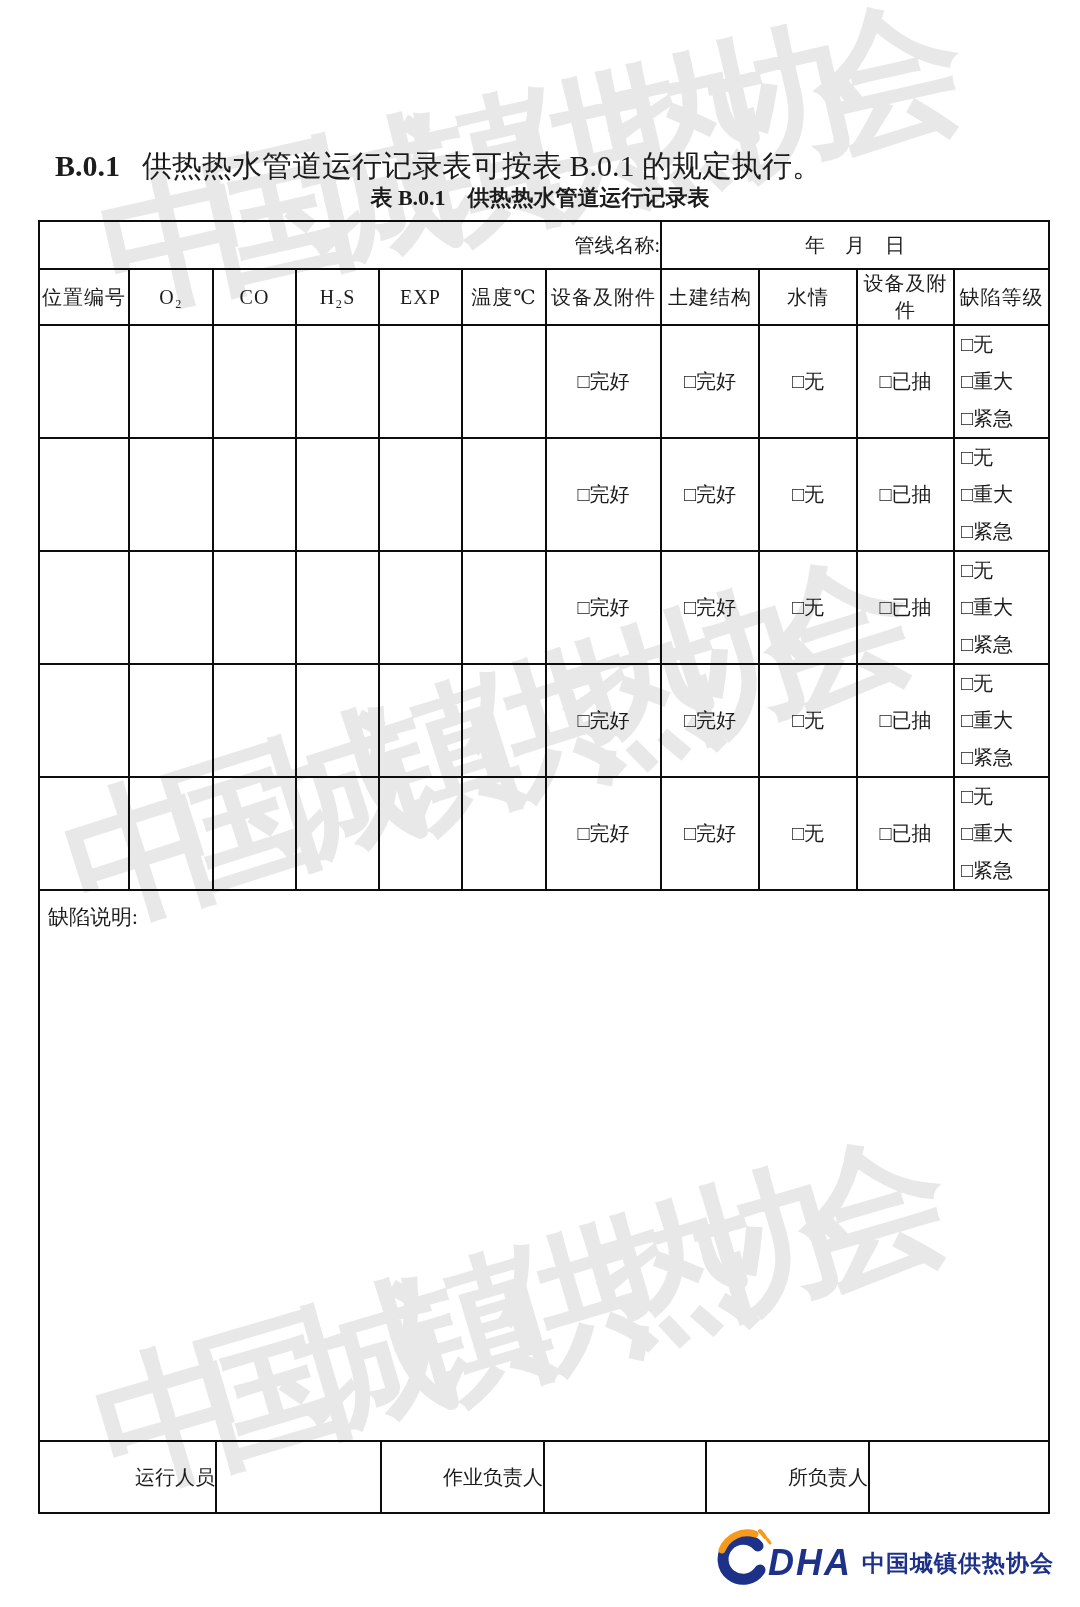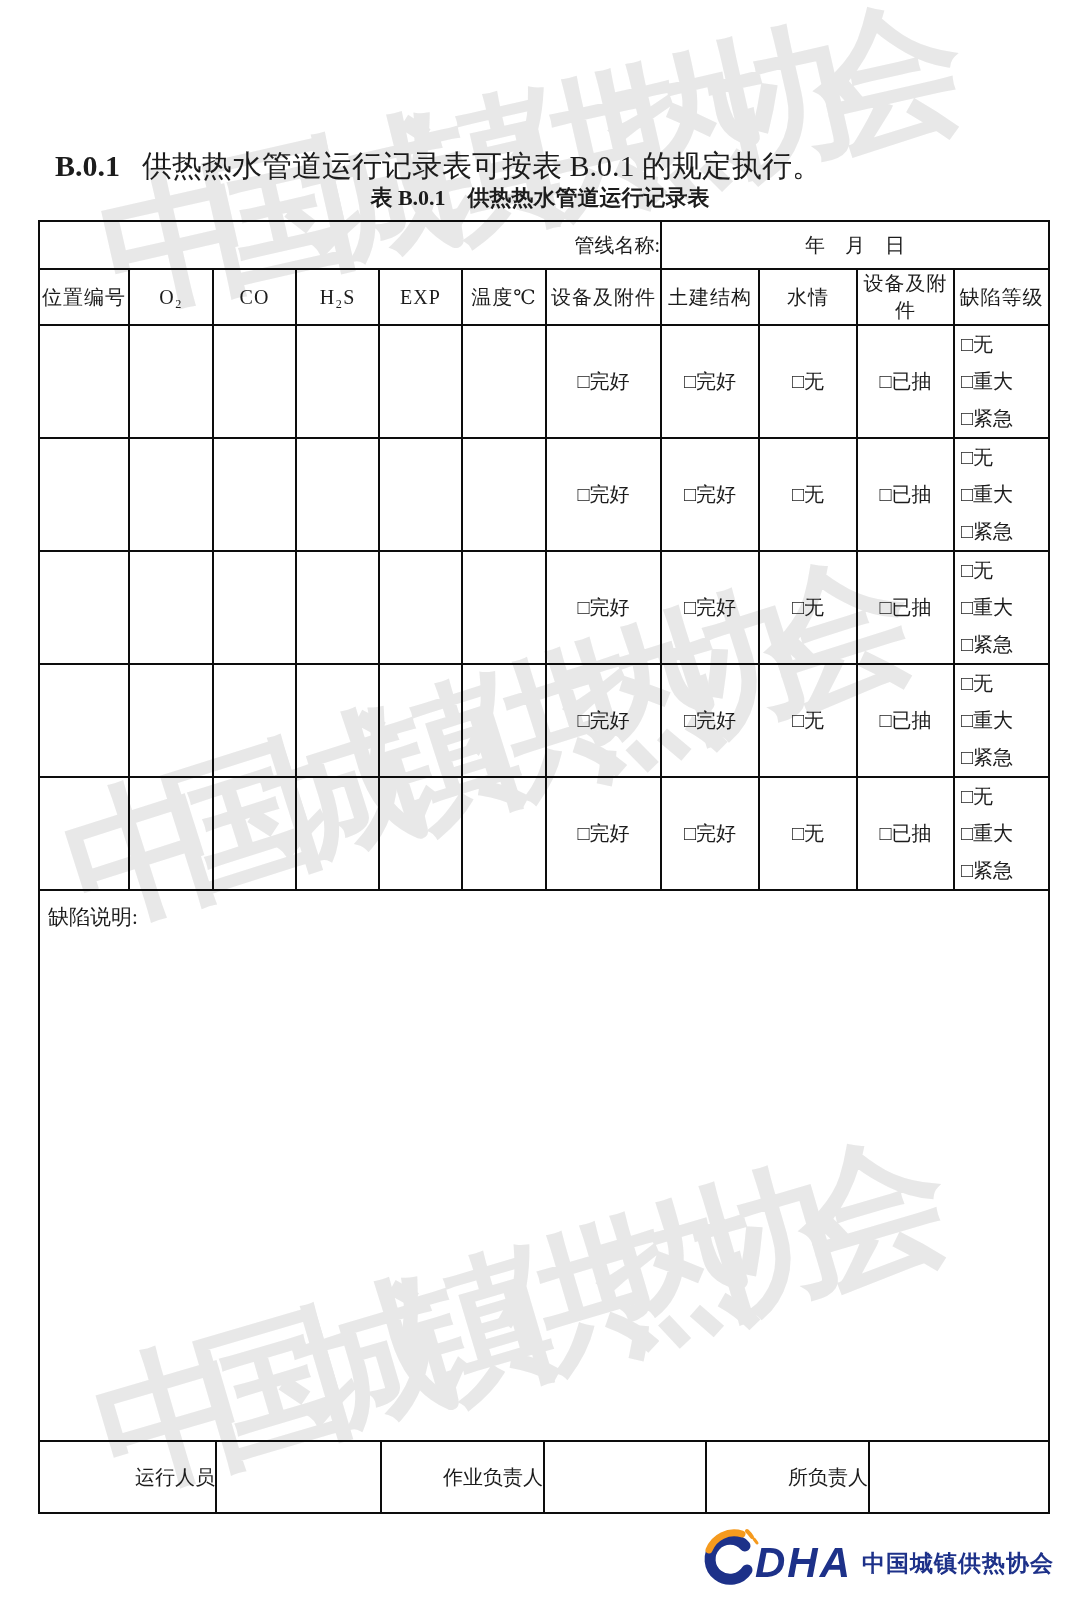--- a/index.html
+++ b/index.html
@@ -40,21 +40,21 @@
                  padding:12px 0 16px 8px; font-size:21px; }
   table.bottom { margin-top:-2px; }
   table.bottom td { height:72px; text-align:right;margin-left:24px; }
   
   .pageno { position:absolute; top:1547px; left:0; width:100%; text-align:center;
             font-size:21px; z-index:2; }
   .logo { position:absolute; top:1526px; right:26px; display:flex; align-items:center;
           z-index:2; }
   .logo svg { width:64px; height:64px; }
   .logo .abbr { font-family:"Liberation Sans","DejaVu Sans",sans-serif;
-                font-size:42px; font-weight:bold; font-style:italic;
+                font-size:36px; font-weight:bold; font-style:italic;
                 color:var(--logo-blue,#1d3189); letter-spacing:2px; margin:10px 10px 0 -8px; }
   .logo .cname { font-family:"Liberation Sans","DejaVu Sans",sans-serif;
                  font-size:23px; font-weight:bold; color:var(--logo-blue,#1d3189);
                  letter-spacing:1px; margin-top:10px; }
 </style>
 </head>
 <body>
 
 <div class="page">
 

